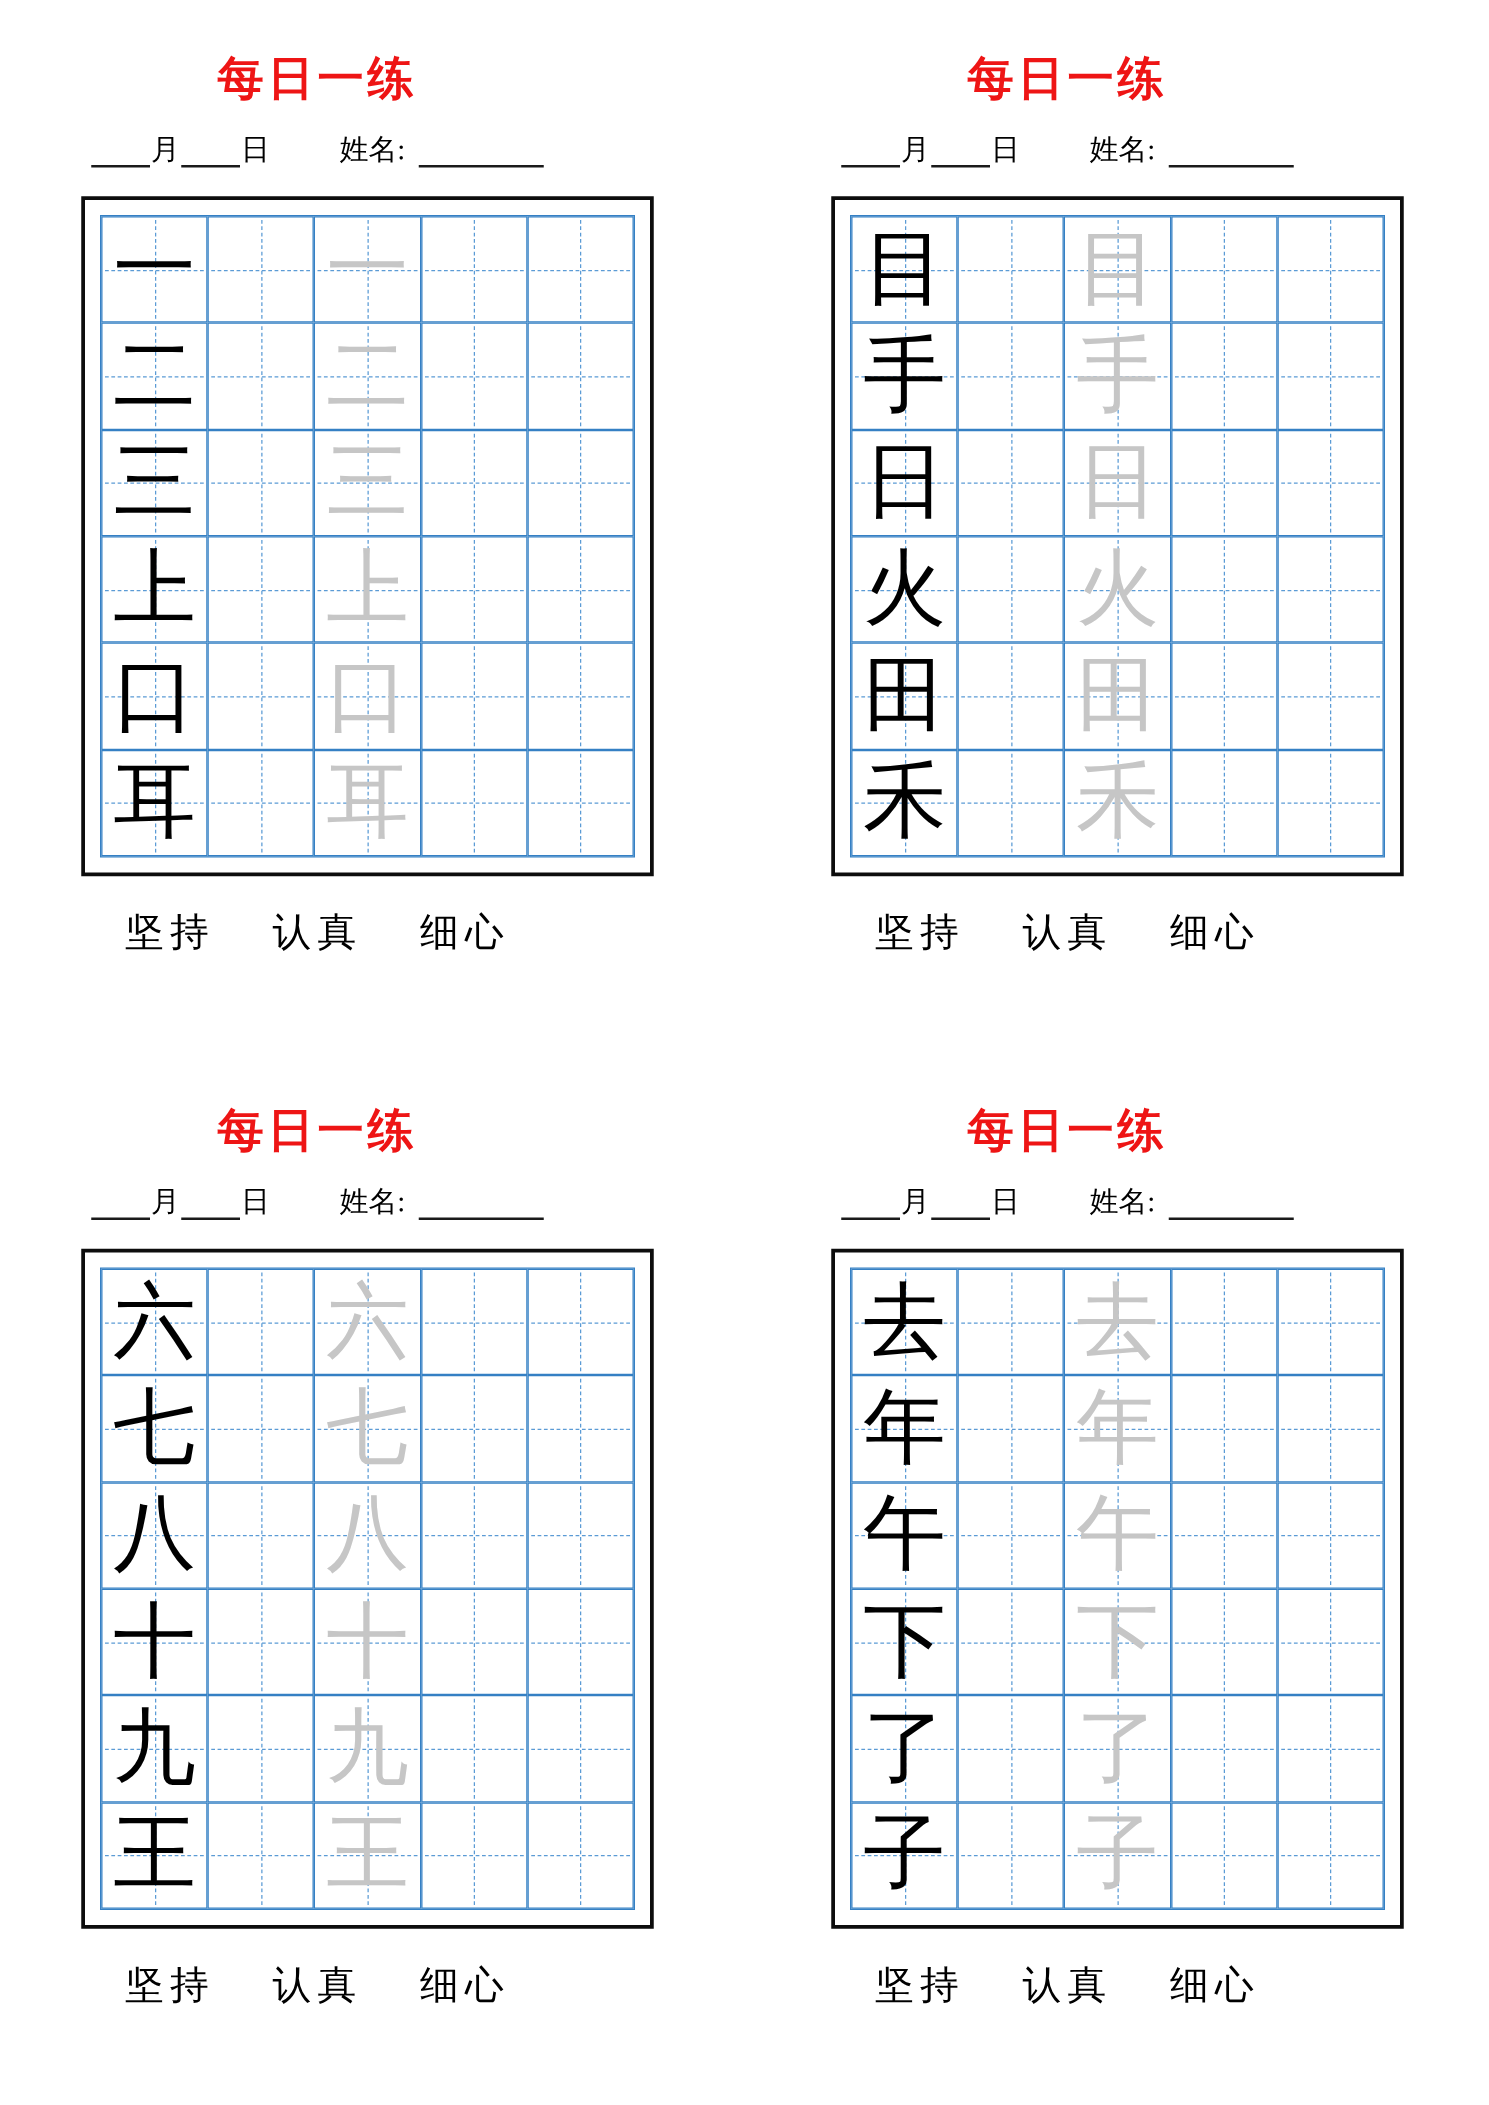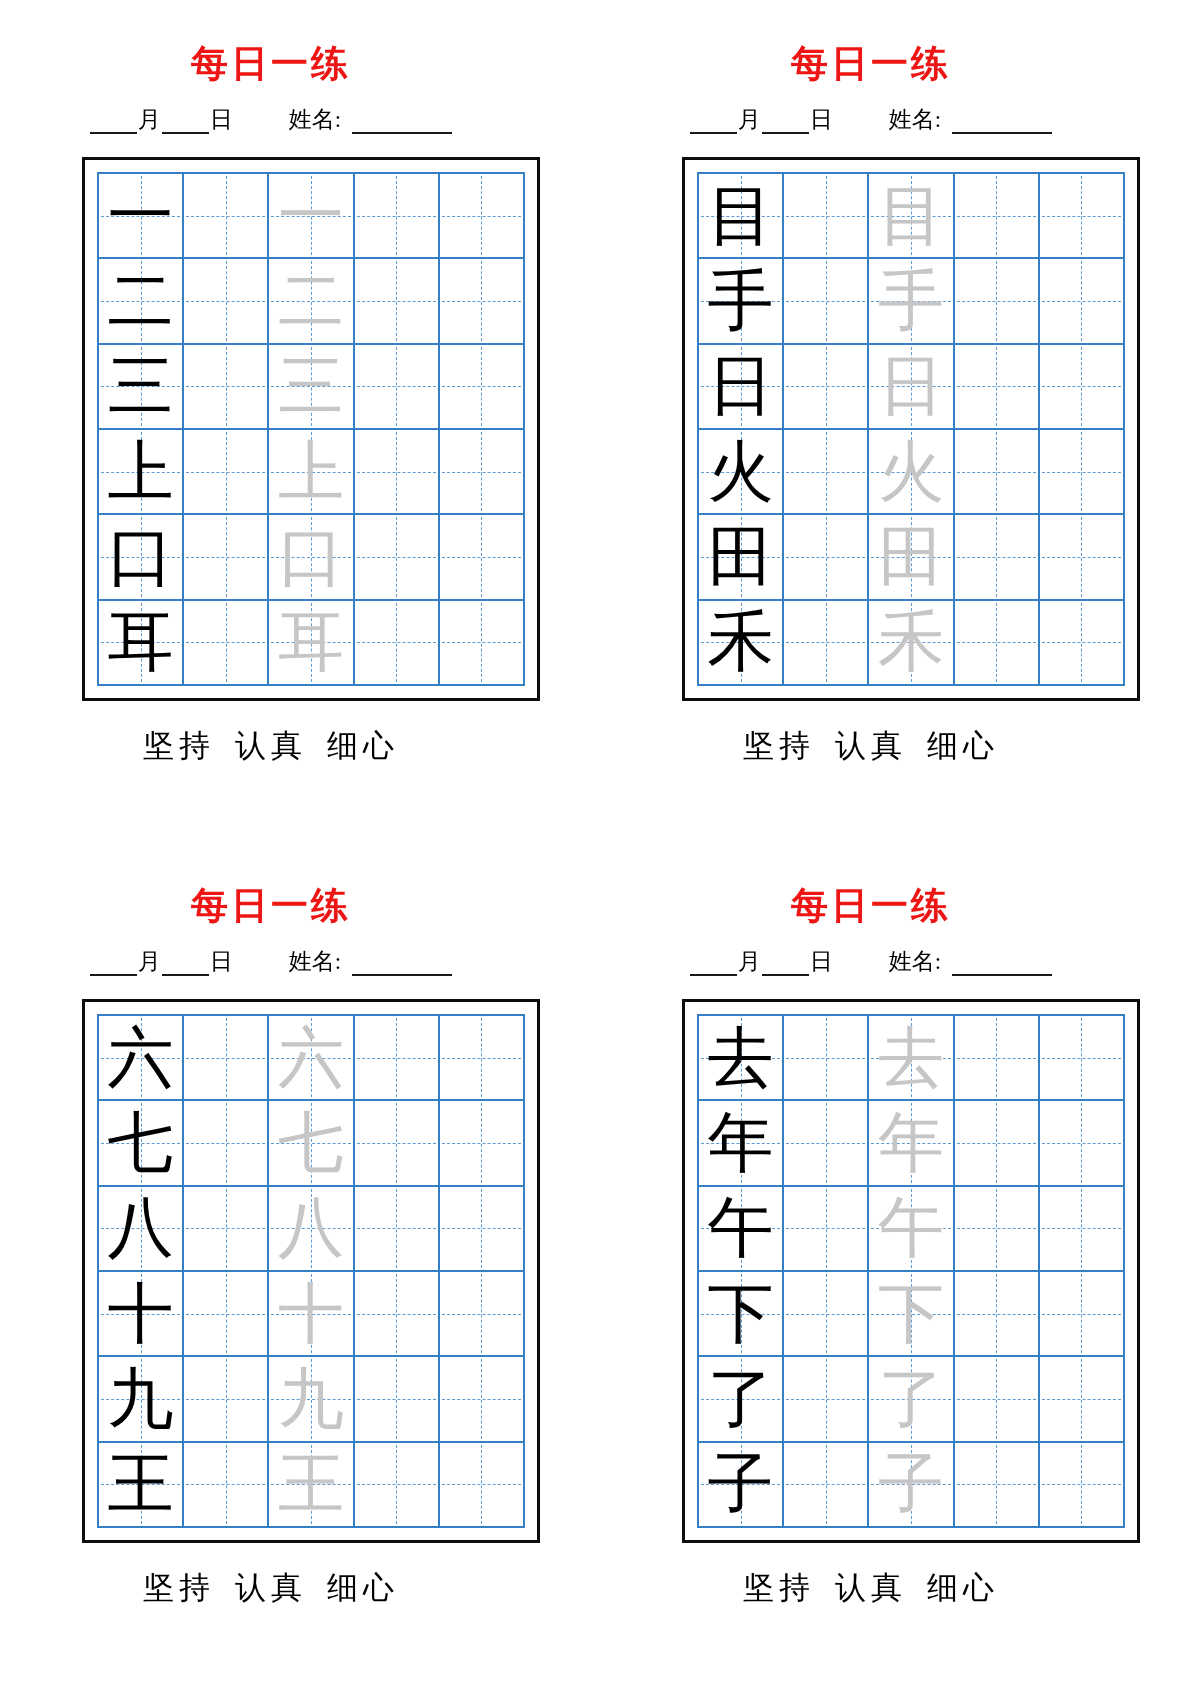--- a/index.html
+++ b/index.html
@@ -10,21 +10,21 @@
     --ink:#000000;
   }
   *{margin:0;padding:0;box-sizing:border-box;}
   html,body{background:#ffffff;}
   body{
     position:relative;
     width:1191px;height:1684px;
     font-family:"Liberation Serif","DejaVu Serif",serif;
     overflow:hidden;
   }
-  .quadrant{position:absolute;width:378px;height:790px;margin-left:17px;}
+  .quadrant{position:absolute;width:378px;height:790px;}
   #q0{left:65px;top:42px;}
   #q1{left:665px;top:42px;}
   #q2{left:65px;top:884px;}
   #q3{left:665px;top:884px;}
 
   .q-title{
     position:absolute;top:0;left:0;right:0;
     text-align:center;
     color:var(--red);
     font-size:37px;font-weight:bold;
@@ -67,21 +67,21 @@
   .char{
     position:absolute;inset:0;z-index:2;
     display:flex;align-items:center;justify-content:center;
     font-size:66px;line-height:1;
   }
   .char.black{color:var(--ink);}
   .char.gray{color:var(--gray);}
 
   .q-footer{
     position:absolute;top:684px;left:0;right:0;
-    display:flex;justify-content:center;gap:20px;
+    display:flex;justify-content:center;gap:46px;
     font-size:31px;color:var(--ink);
     letter-spacing:5px;line-height:40px;
   }
 </style>
 </head>
 <body>
 
 <section class="quadrant" id="q0">
   <h1 class="q-title">每日一练</h1>
   <div class="q-subtitle">

